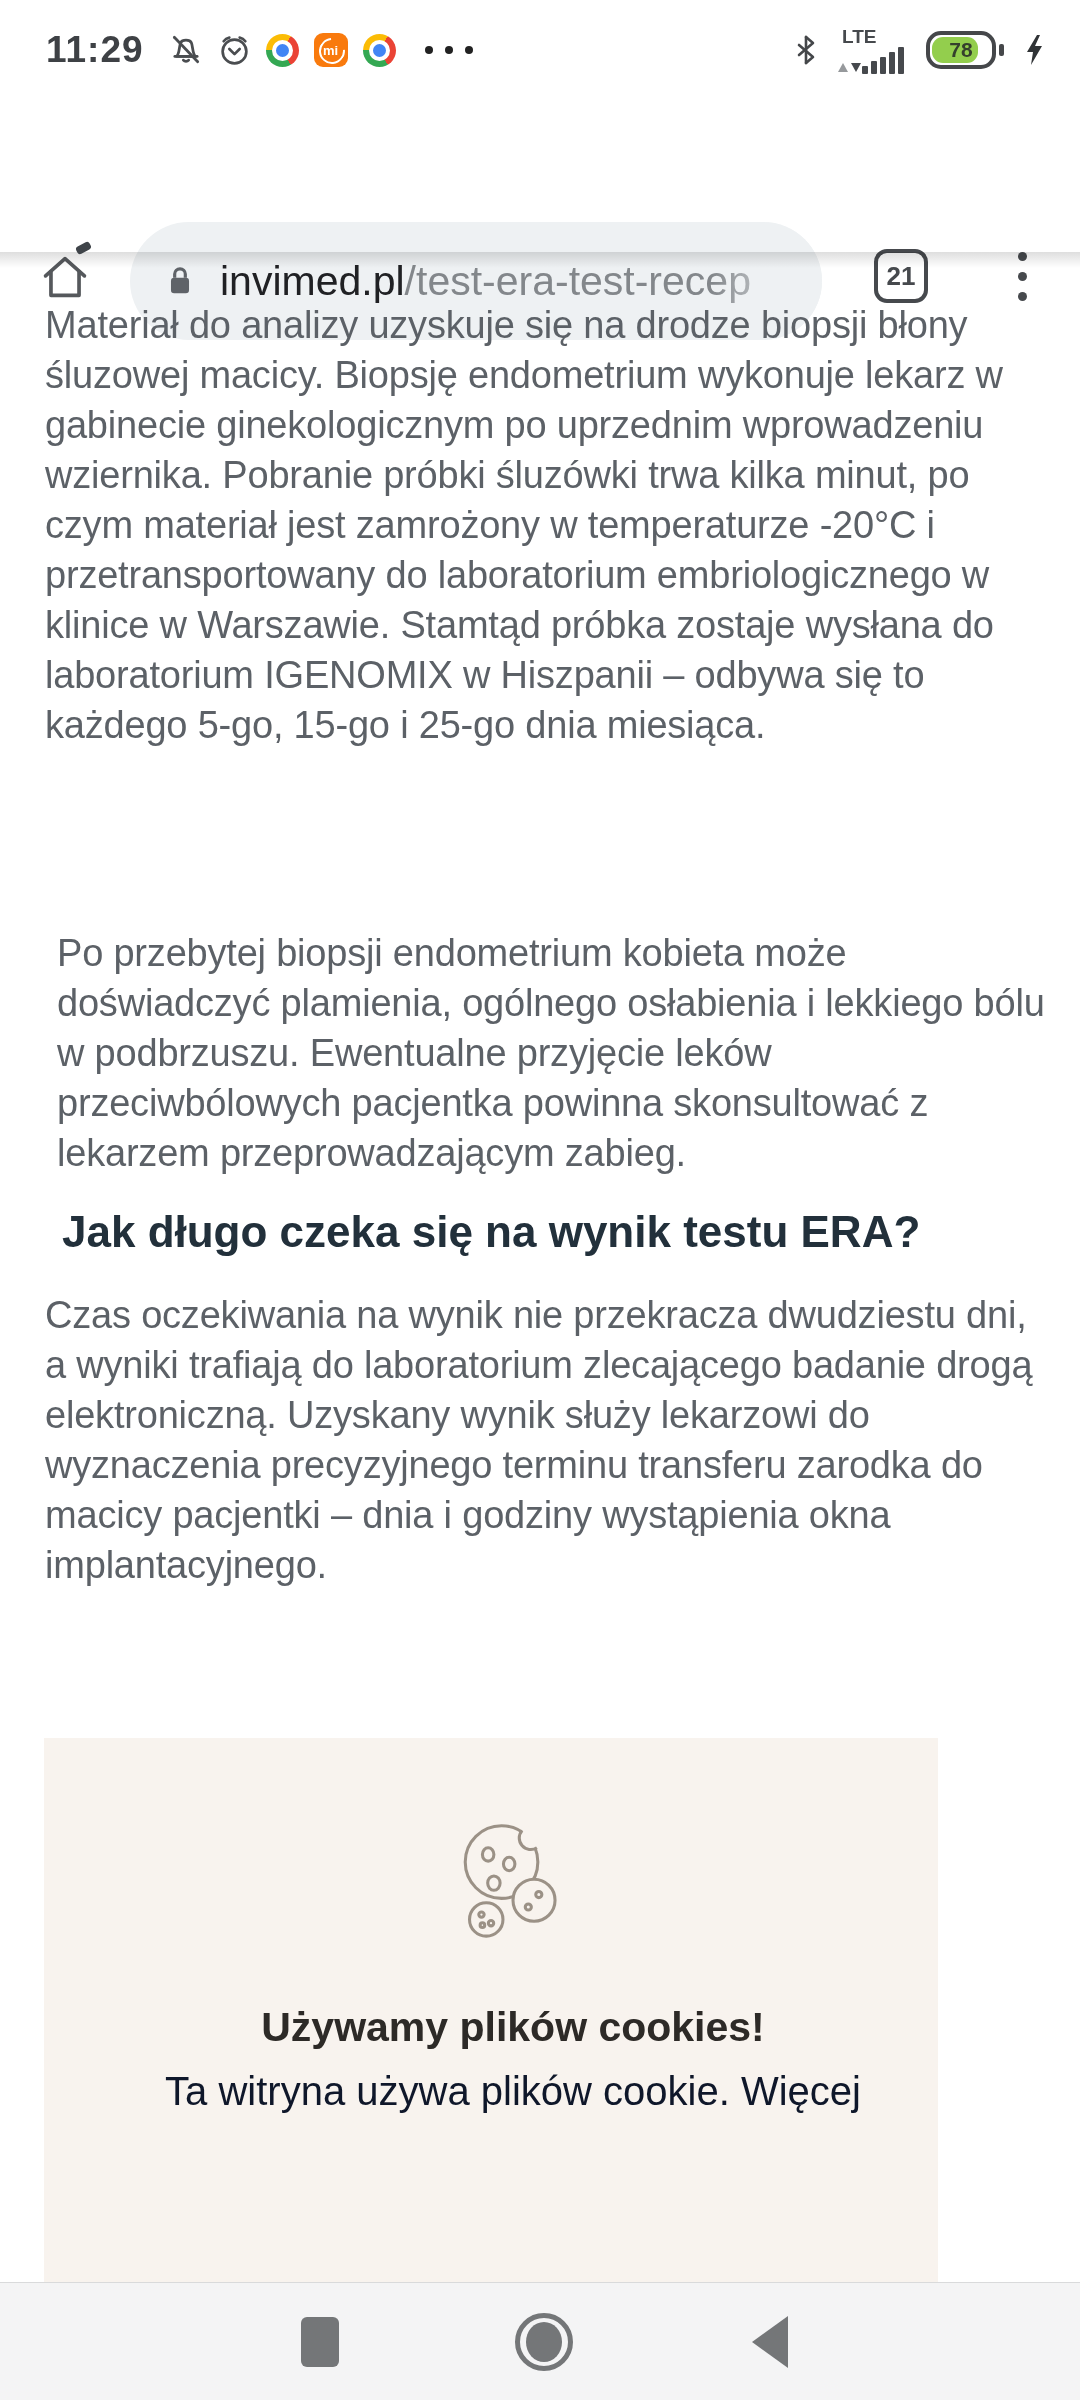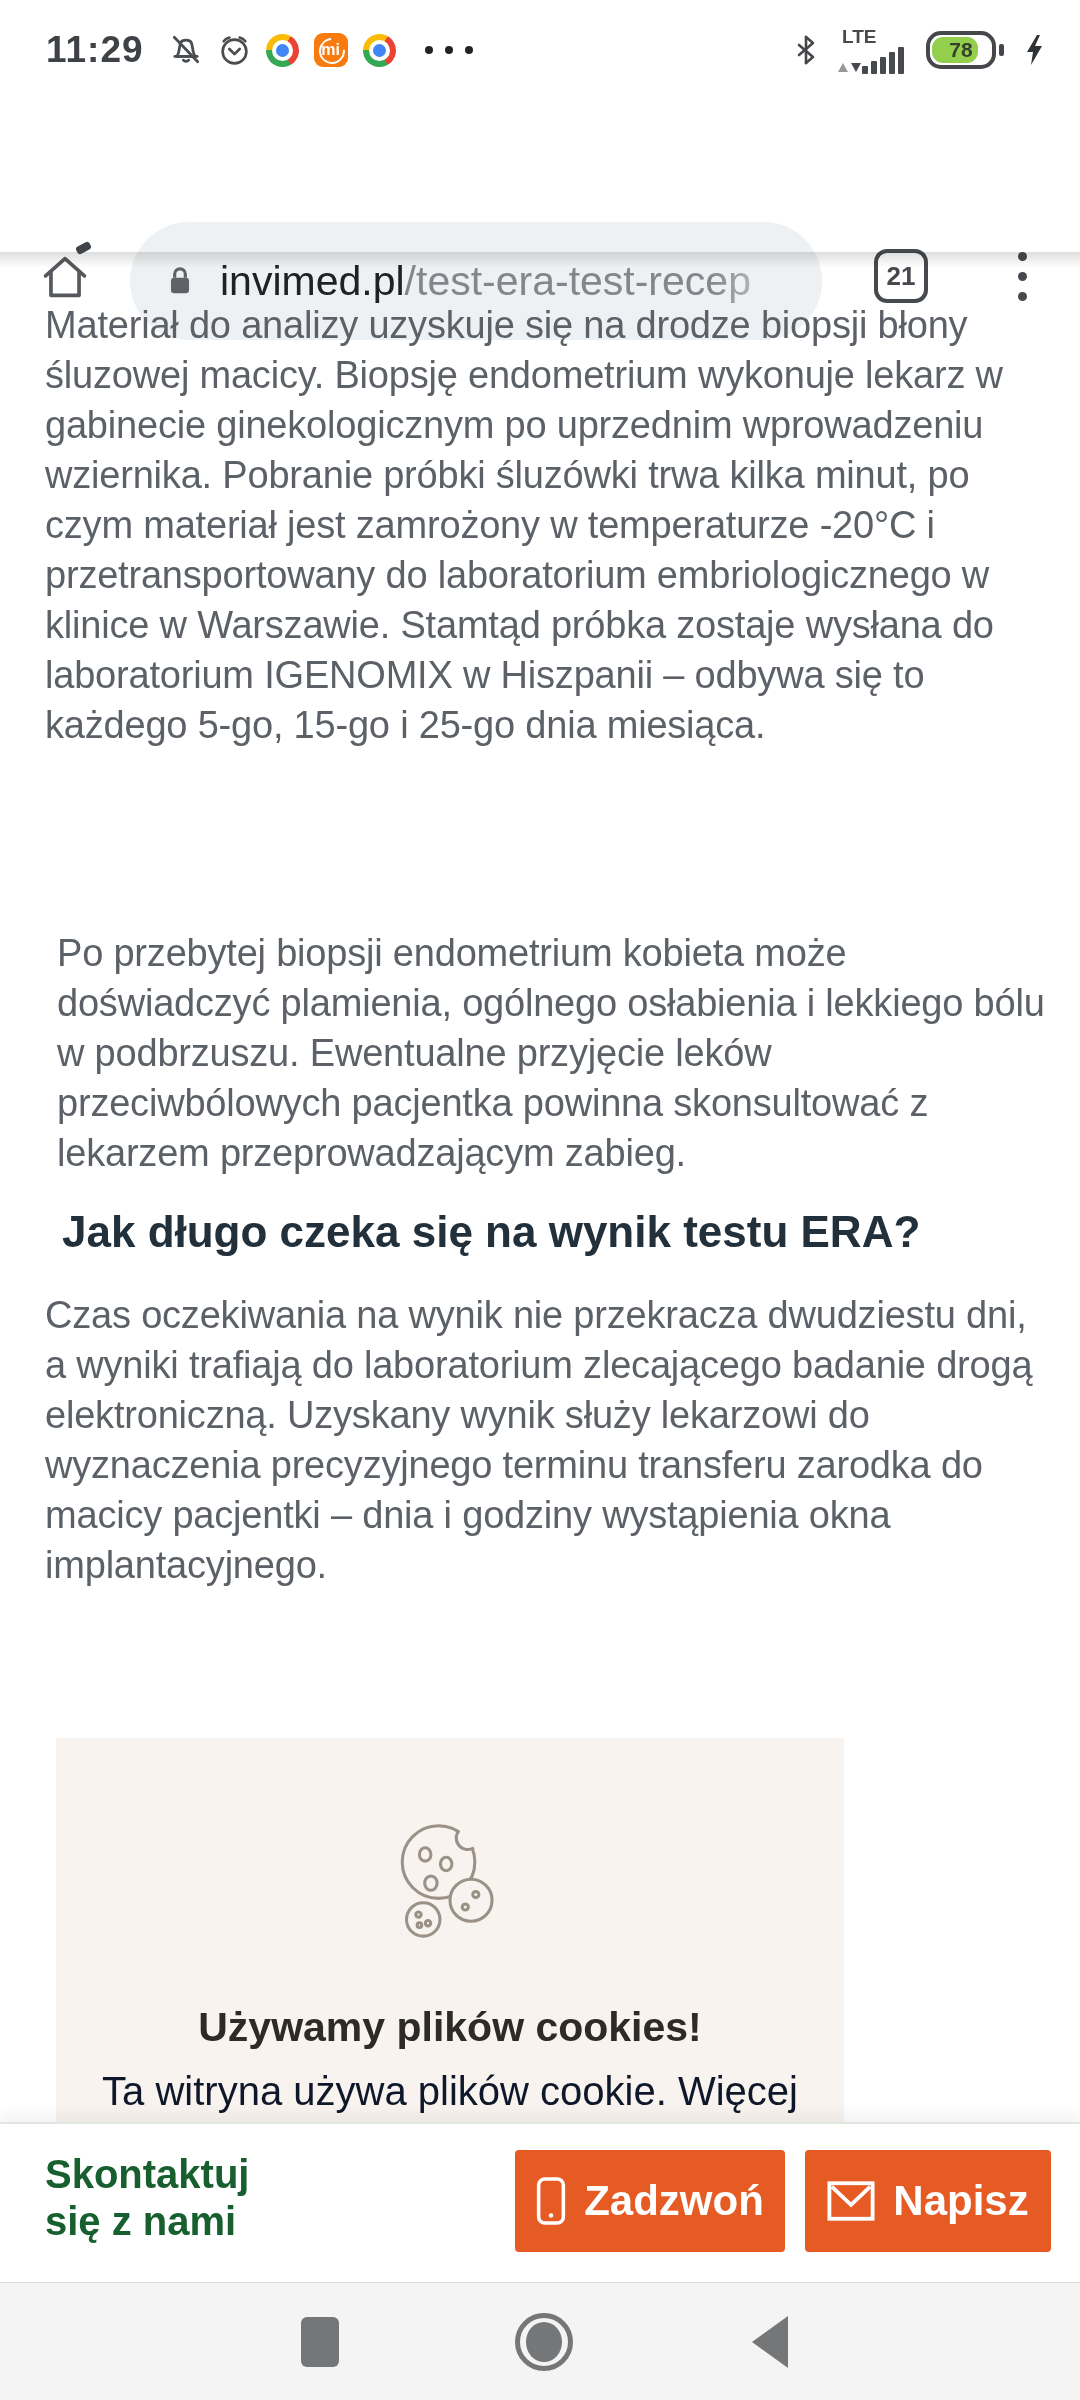--- a/index.html
+++ b/index.html
@@ -6,21 +6,21 @@
   body{font-family:"Liberation Sans",sans-serif;background:#ffffff;}
   .screen{position:relative;width:1080px;height:2400px;overflow:hidden;background:#ffffff;}
 
   
   .status-bar{position:absolute;left:0;top:0;width:1080px;height:100px;background:#ffffff;}
   .sb-left{position:absolute;left:46px;top:0;height:100px;display:flex;align-items:center;gap:15px;}
   .sb-time{font-size:37px;font-weight:700;color:#3e4145;letter-spacing:1px;margin-right:10px;}
   .sb-ic{display:block;}
   .mi-icon{width:34px;height:34px;border-radius:9px;background:#f97a0d;position:relative;display:flex;align-items:center;justify-content:center;}
   .mi-icon::before{content:"";position:absolute;left:5px;top:5px;width:22px;height:22px;border:2px solid #ffffff;border-radius:50%;border-top-color:transparent;transform:rotate(40deg);}
-  .mi-label{color:#ffffff;font-size:16px;font-weight:700;position:relative;}
+  .mi-label{color:#ffffff;font-size:13px;font-weight:700;position:relative;}
   .chrome-ic{width:33px;height:33px;border-radius:50%;background:conic-gradient(from 150deg,#34a853 0 120deg,#fbbc05 0 240deg,#ea4335 0 360deg);display:flex;align-items:center;justify-content:center;}
   .chrome-ic .core{width:13px;height:13px;border-radius:50%;background:#4285f4;border:4px solid #ffffff;}
   .sb-dots{display:flex;gap:12px;margin-left:14px;}
   .sb-dots i{width:8px;height:8px;border-radius:50%;background:#222;}
   .sb-right{position:absolute;right:37px;top:0;height:100px;display:flex;align-items:center;gap:22px;}
   .lte-block{position:relative;width:66px;height:48px;}
   .lte-label{position:absolute;left:4px;top:0;font-size:19px;font-weight:700;color:#46494d;}
   .lte-arrows{position:absolute;left:0;bottom:2px;display:flex;gap:3px;align-items:flex-end;}
   .arr-up{width:0;height:0;border-left:5px solid transparent;border-right:5px solid transparent;border-bottom:9px solid #96999c;}
   .arr-dn{width:0;height:0;border-left:5px solid transparent;border-right:5px solid transparent;border-top:9px solid #46494d;}
@@ -48,21 +48,21 @@
 
   
   .clip-frag{position:absolute;left:76px;top:244px;width:15px;height:8px;background:#3f4449;border-radius:3px;transform:rotate(-28deg);}
   .para{position:absolute;left:45px;width:1002px;margin:0;font-size:38px;line-height:50px;color:#5c6167;letter-spacing:-0.2px;}
   .p1{top:300px;}
   .p2{top:928px;margin-left:12px;}
   .article-heading{position:absolute;left:62px;top:1203px;margin:0;font-size:44px;line-height:58px;font-weight:700;color:#22303b;white-space:nowrap;}
   .p3{top:1290px;}
 
   
-  .cookie-banner{position:absolute;left:56px;top:1738px;width:788px;height:560px;background:#f8f3ee;}
+  .cookie-banner{position:absolute;left:44px;top:1738px;width:850px;height:560px;background:#f8f3ee;padding-left:44px;}
   .cookie-art{display:block;margin:74px auto 0 auto;}
   .cookie-title{margin-top:46px;text-align:center;font-size:41px;font-weight:700;color:#2d2a27;}
   .cookie-msg{margin-top:18px;text-align:center;font-size:40px;color:#0f172a;}
 
   
   .contact-bar{position:absolute;left:0;top:2122px;width:1080px;height:160px;background:#ffffff;border-top:2px solid #e0e6e1;box-shadow:0 -8px 14px rgba(0,0,0,0.05);box-sizing:border-box;}
   .contact-label{position:absolute;left:45px;top:27px;font-size:40px;line-height:47px;font-weight:600;color:#175f2e;}
   .cta-btn{position:absolute;top:26px;height:102px;background:#e65a24;border:none;border-radius:4px;display:flex;align-items:center;justify-content:center;gap:18px;color:#ffffff;font-family:"Liberation Sans",sans-serif;font-size:42px;font-weight:700;padding:0;cursor:pointer;}
   .call-btn{left:515px;width:270px;}
   .write-btn{left:805px;width:246px;}
@@ -187,40 +187,20 @@
         <circle cx="62" cy="112" r="17.5" fill="#f8f3ee"></circle>
         <circle cx="57" cy="107" r="2.8"></circle>
         <circle cx="67" cy="116" r="2.8"></circle>
         <circle cx="58" cy="118" r="2.4"></circle>
       </svg>
       <div class="cookie-title">Używamy plików cookies!</div>
       <div class="cookie-msg">Ta witryna używa plików cookie. Więcej</div>
     </section>
   </main>
 
-  <div class="contact-bar">
-    <div class="contact-label">
-      <div>Skontaktuj</div>
-      <div>się z nami</div>
-    </div>
-    <button class="cta-btn call-btn">
-      <svg width="30" height="52" viewBox="0 0 34 56" fill="none" stroke="#ffffff" stroke-width="4">
-        <rect x="3" y="3" width="28" height="50" rx="7"></rect>
-        <circle cx="17" cy="44.5" r="2.6" fill="#ffffff" stroke="none"></circle>
-      </svg>
-      <span>Zadzwoń</span>
-    </button>
-    <button class="cta-btn write-btn">
-      <svg width="48" height="42" viewBox="0 0 50 42" fill="none" stroke="#ffffff" stroke-width="4">
-        <rect x="2.5" y="2.5" width="45" height="37"></rect>
-        <polyline points="5,6 25,25 45,6"></polyline>
-      </svg>
-      <span>Napisz</span>
-    </button>
-  </div>
 
   <nav class="nav-bar">
     <span class="nav-recents"></span>
     <span class="nav-home">
         <i></i>
       </span>
     <span class="nav-back"></span>
   </nav>
 
 </div>

